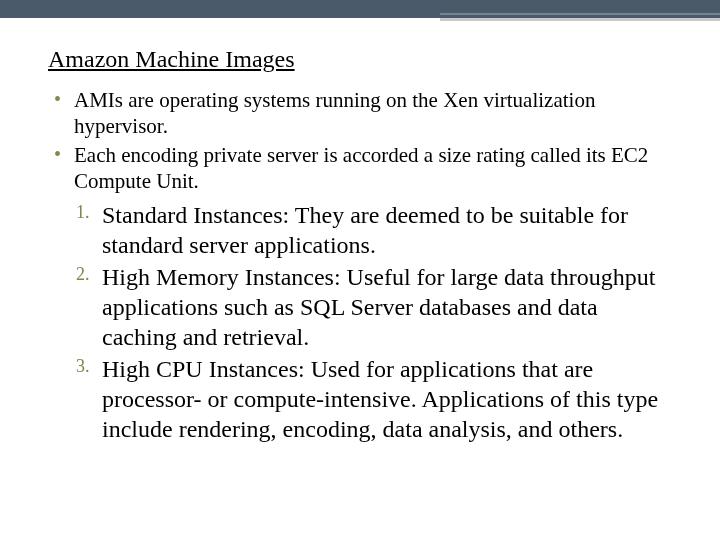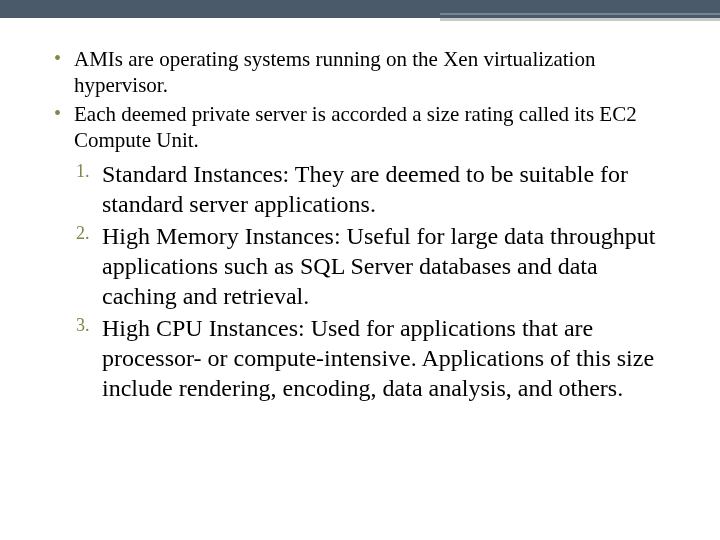--- a/index.html
+++ b/index.html
@@ -87,24 +87,25 @@
   }
 </style>
 </head>
 <body>
 
 <div class="top-bar">
   <div class="inner-line"></div>
 </div>
 
 <div class="content">
+  <h1 class="title">Amazon Machine Images</h1>
 
   <ul class="bullets">
     <li>AMIs are operating systems running on the Xen virtualization hypervisor.</li>
-    <li>Each deemed private server is accorded a size rating called its EC2 Compute Unit.</li>
+    <li>Each encoding private server is accorded a size rating called its EC2 Compute Unit.</li>
   </ul>
 
   <ol class="numbered">
     <li>Standard Instances: They are deemed to be suitable for standard server applications.</li>
     <li>High Memory Instances: Useful for large data throughput applications such as SQL Server databases and data caching and retrieval.</li>
-    <li>High CPU Instances: Used for applications that are processor- or compute-intensive. Applications of this size include rendering, encoding, data analysis, and others.</li>
+    <li>High CPU Instances: Used for applications that are processor- or compute-intensive. Applications of this type include rendering, encoding, data analysis, and others.</li>
   </ol>
 </div>
 
 </body></html>

